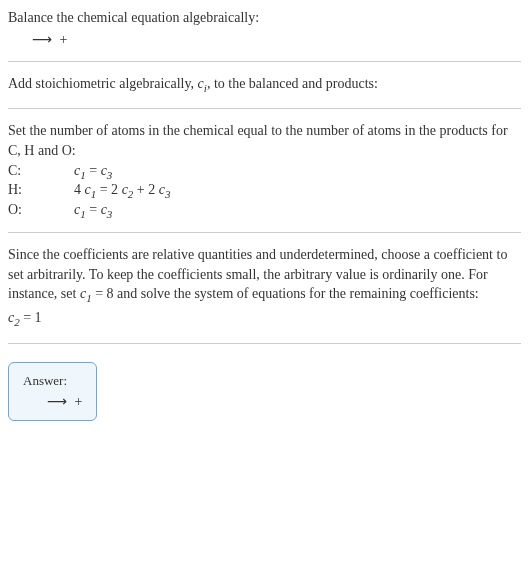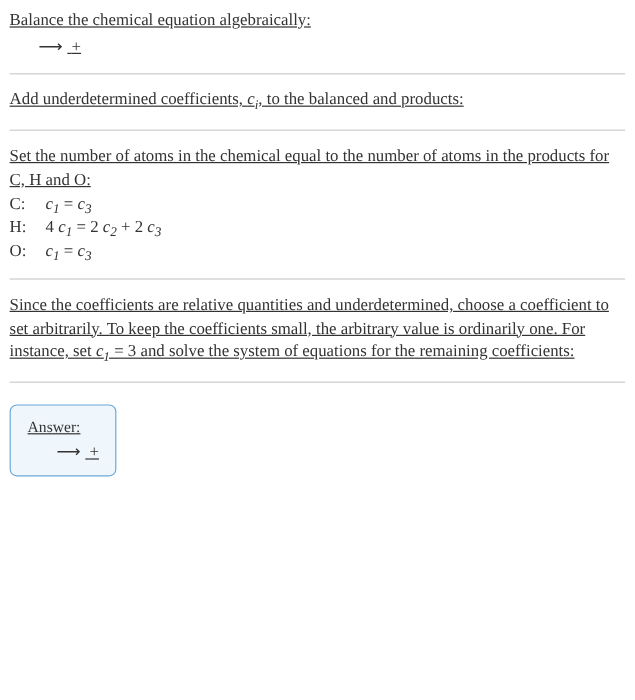--- a/index.html
+++ b/index.html
@@ -14,21 +14,20 @@
       background: #fff;
       width: 529px;
       padding: 8px;
     }
     .section {
       margin-bottom: 4px;
     }
     .text-line {
       line-height: 1.4;
       margin-bottom: 2px;
-      text-decoration: underline;
     }
     .indented {
       padding-left: 20px;
     }
     hr {
       border: none;
       border-top: 1px solid #ccc;
       margin: 12px 0;
     }
     .sub {
@@ -41,29 +40,29 @@
     }
     .eq-row {
       display: flex;
       margin-bottom: 2px;
     }
     .eq-label {
       width: 30px;
     }
     .eq-content {
       flex: 1;
+      margin-left: 36px;
     }
     .answer-box {
       display: inline-block;
       border: 1px solid #6ba8d8;
       border-radius: 6px;
       background: #f0f7fc;
       padding: 10px 14px;
       margin-top: 6px;
-      text-decoration: underline;
     }
     .answer-title {
       color: #333;
       font-size: 13px;
       margin-bottom: 4px;
     }
     .answer-content {
       padding-left: 20px;
     }
     .arrow {
@@ -79,21 +78,21 @@
   <div class="text-line indented">
     <span class="arrow">⟶</span>
     <span>+</span>
   </div>
 </div>
 
 <hr>
 
 <div class="section">
   <div class="text-line">
-    <span>Add underdetermined coefficients, </span><span class="ital">c</span><span class="sub">i</span><span>, to the balanced and products:</span>
+    <span>Add stoichiometric algebraically, </span><span class="ital">c</span><span class="sub">i</span><span>, to the balanced and products:</span>
   </div>
 </div>
 
 <hr>
 
 <div class="section">
   <div class="text-line">Set the number of atoms in the chemical equal to the number of atoms in the products for C, H and O:</div>
   <div class="eq-row">
     <div class="eq-label">C:</div>
     <div class="eq-content">
@@ -111,21 +110,24 @@
     <div class="eq-content">
       <span class="ital">c</span><span class="sub">1</span><span> = </span><span class="ital">c</span><span class="sub">3</span>
     </div>
   </div>
 </div>
 
 <hr>
 
 <div class="section">
   <div class="text-line">
-    <span>Since the coefficients are relative quantities and underdetermined, choose a coefficient to set arbitrarily. To keep the coefficients small, the arbitrary value is ordinarily one. For instance, set </span><span class="ital">c</span><span class="sub">1</span><span> = 3 and solve the system of equations for the remaining coefficients:</span>
+    <span>Since the coefficients are relative quantities and underdetermined, choose a coefficient to set arbitrarily. To keep the coefficients small, the arbitrary value is ordinarily one. For instance, set </span><span class="ital">c</span><span class="sub">1</span><span> = 8 and solve the system of equations for the remaining coefficients:</span>
+  </div>
+  <div class="text-line">
+    <span class="ital">c</span><span class="sub">2</span><span> = 1</span>
   </div>
 </div>
 
 <hr>
 
 <div class="section">
   <div class="answer-box">
     <div class="answer-title">Answer:</div>
     <div class="answer-content">
       <span class="arrow">⟶</span>

